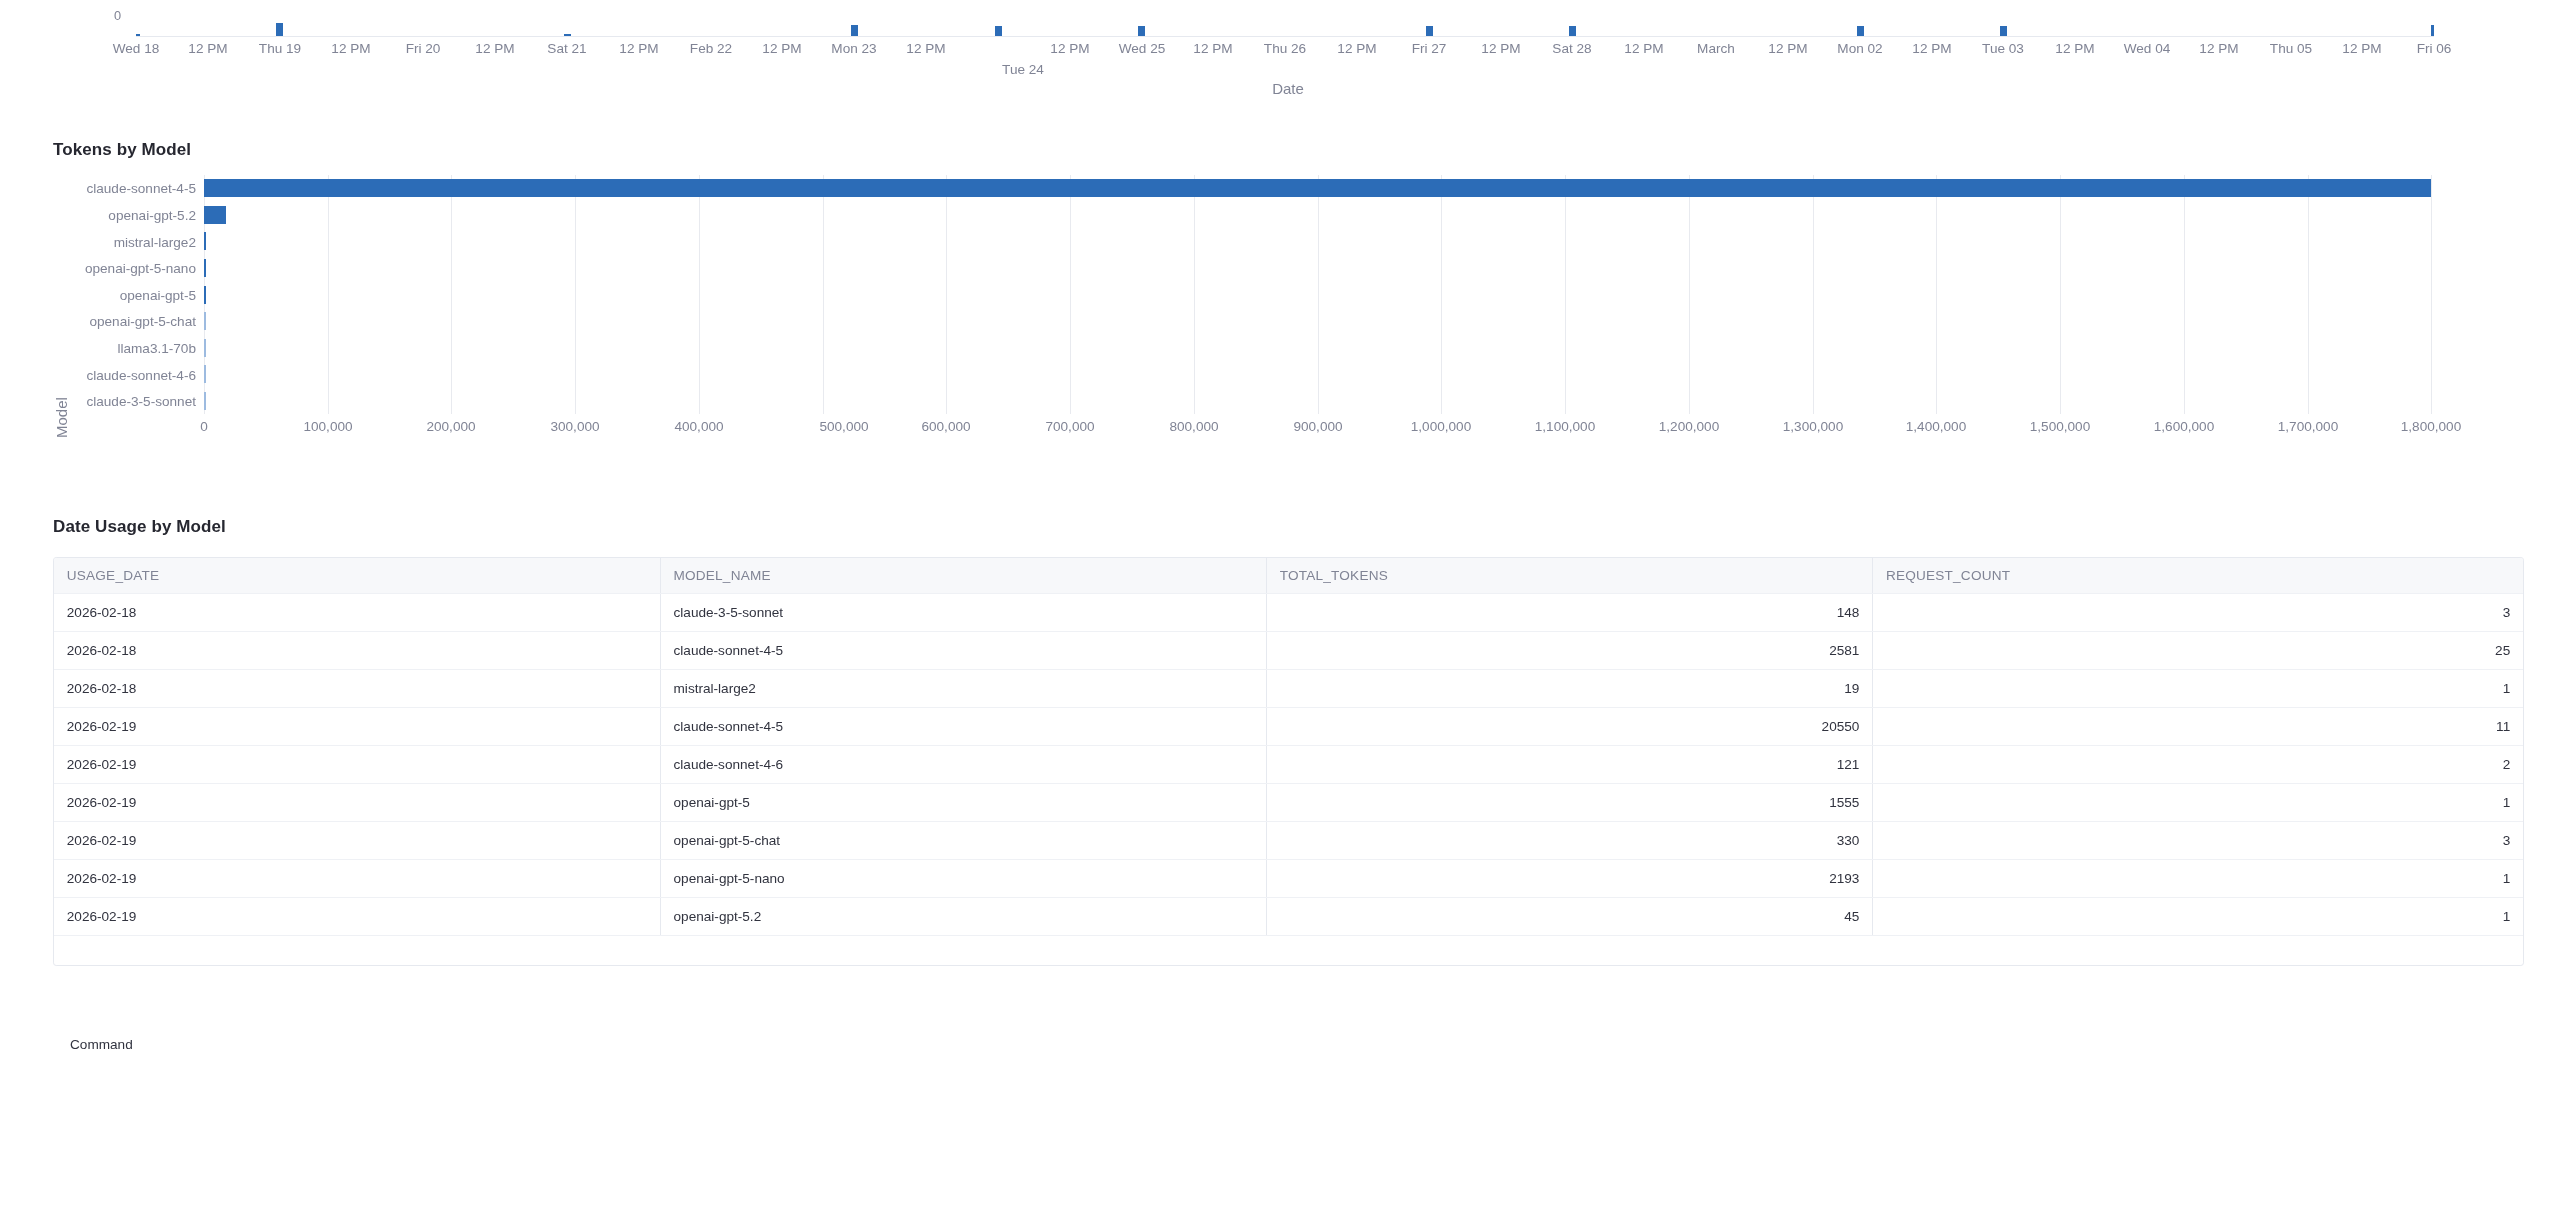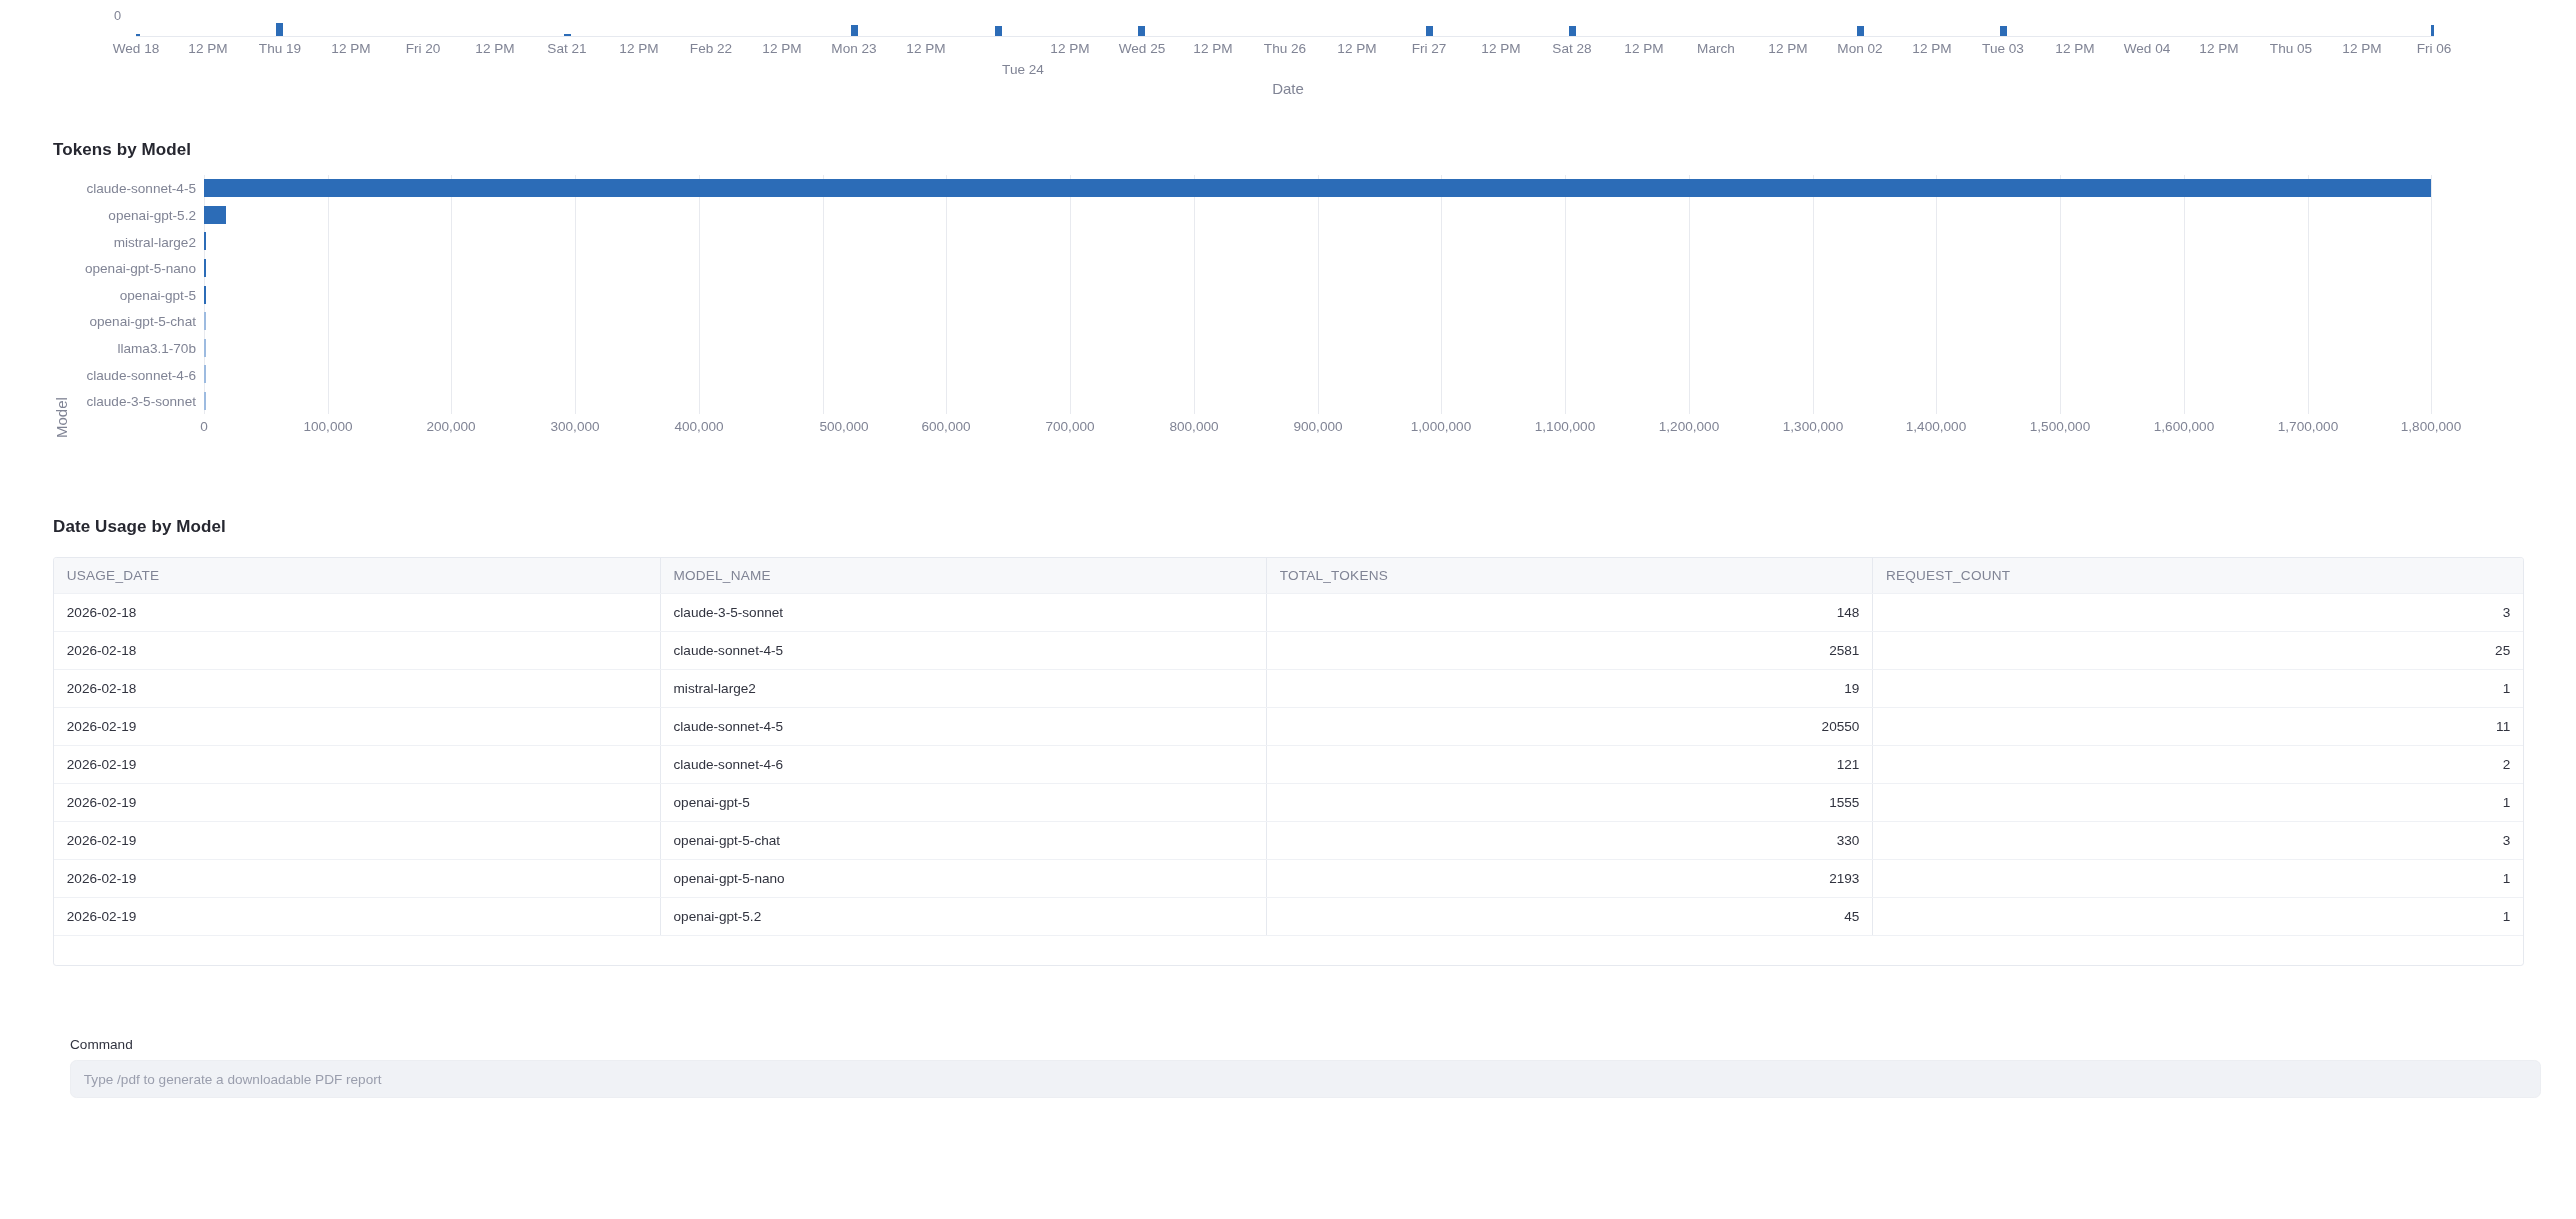--- a/index.html
+++ b/index.html
@@ -338,17 +338,16 @@
               <td class="num">45</td>
               <td class="num">1</td>
             </tr>
           </tbody>
       </table>
     </div>
   </div>
 
   <div class="block cmd">
     <div class="cmd-label">Command</div>
-    <input class="cmd-input" type="text" placeholder="Type /pdf to generate a downloadable PDF report" style="">
   </div>
 
 </div>
 
 
 </body></html>

